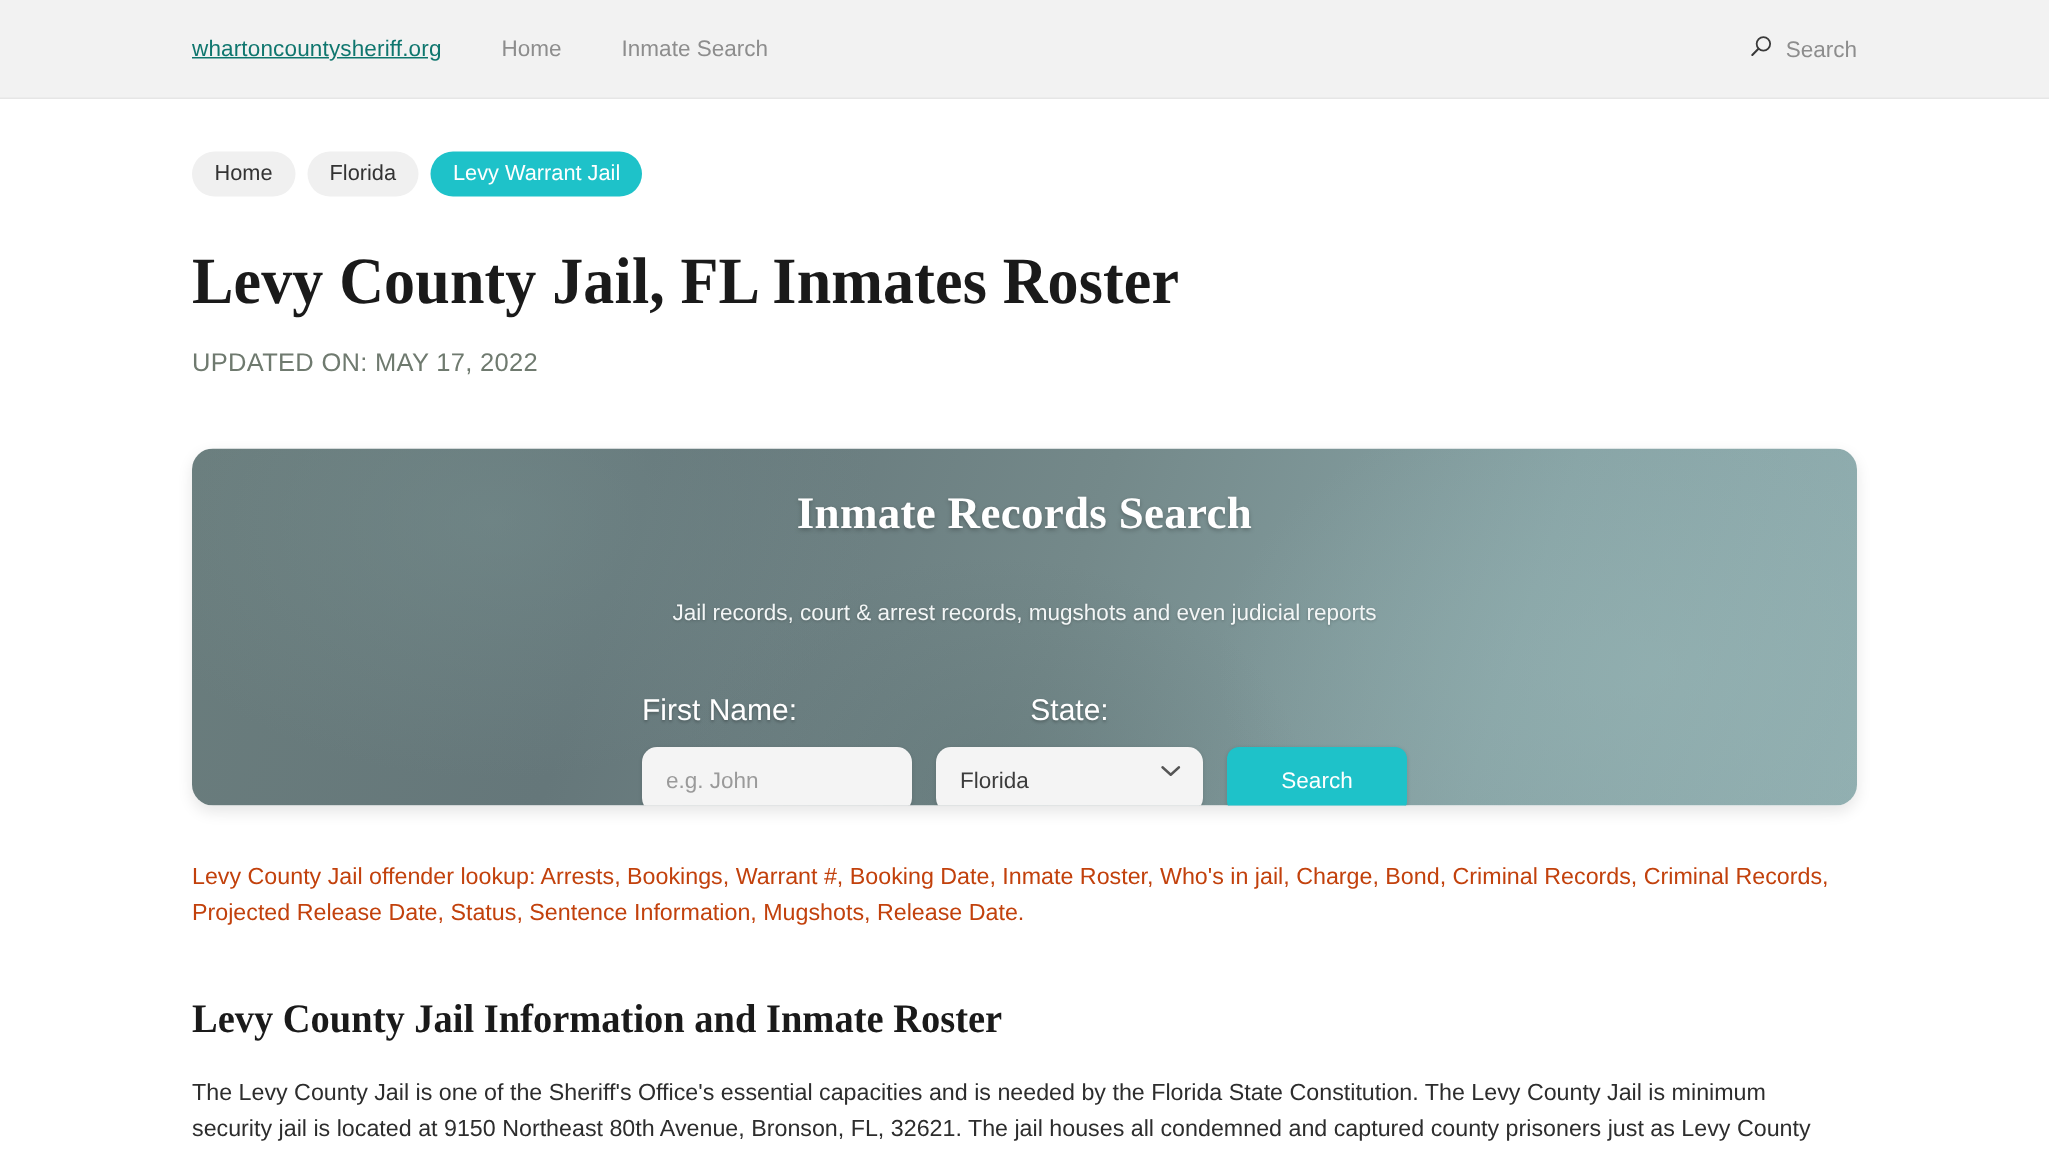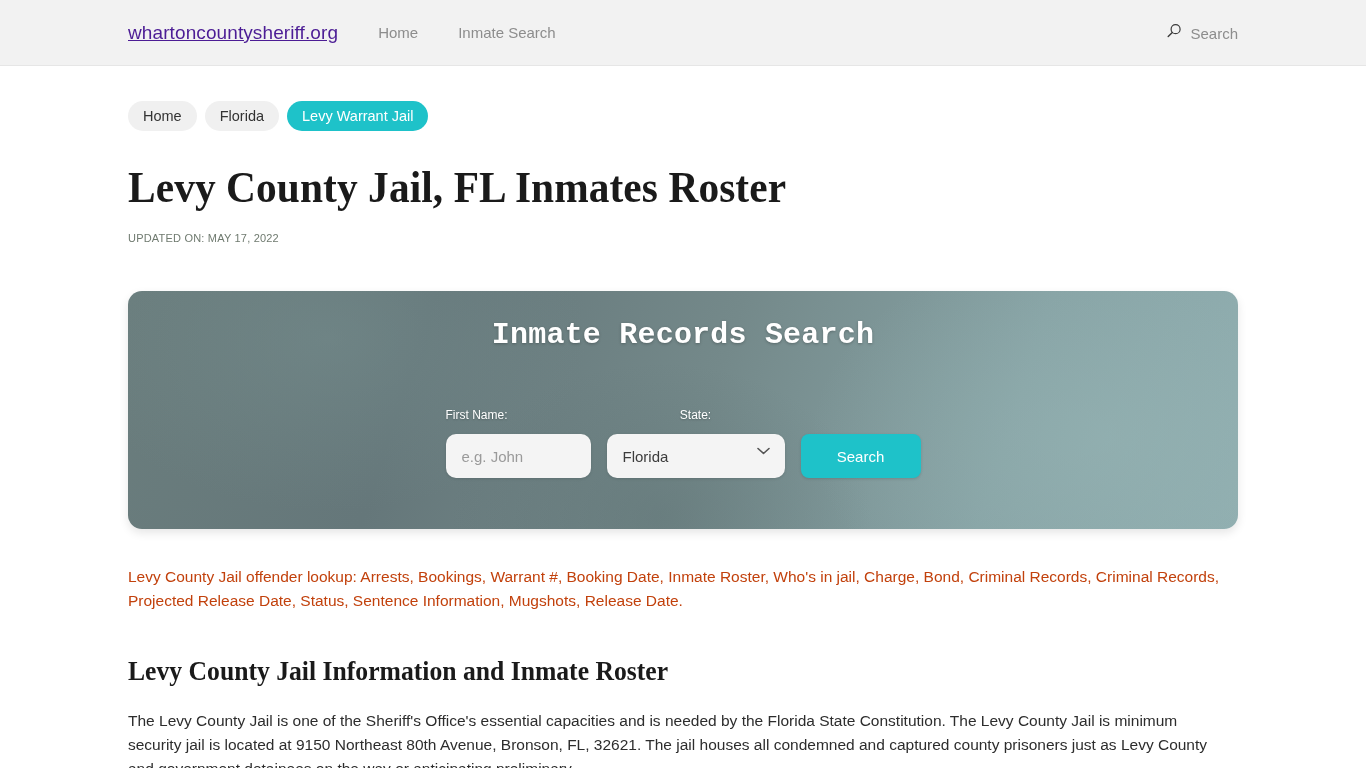--- a/index.html
+++ b/index.html
@@ -17,22 +17,22 @@
   .site-header {
     height: 66px;
     background: #f2f2f2;
     border-bottom: 1px solid #e6e6e6;
     display: flex;
     align-items: center;
     padding: 0 128px;
     position: relative;
   }
   .brand {
-    font-size: 19px;
-    color: #4c1d95;
+    font-size: 15px;
+    color: #0f766e;
     letter-spacing: .1px;
     white-space: nowrap;
     text-align: center;
   }
   .nav-links {
     display: flex;
     align-items: center;
     margin-left: 40px;
     gap: 40px;
   }
@@ -93,21 +93,21 @@
     font-size: 44px;
     line-height: 1.12;
     color: #1a1a1a;
     margin: 32px 0 0 0;
     transform: scaleX(0.94);
     transform-origin: left center;
     letter-spacing: .1px;
   }
   .updated-on {
     margin-top: 20px;
-    font-size: 11px;
+    font-size: 17px;
     letter-spacing: .2px;
     color: #6f7a6f;
   }
 
   
   .search-card {
     position: relative;
     margin-top: 47px;
     height: 238px;
     border-radius: 14px;
@@ -121,21 +121,21 @@
   }
   .card-inner {
     position: relative;
     z-index: 2;
     height: 100%;
     display: flex;
     flex-direction: column;
     align-items: center;
   }
   .card-title {
-    font-family: Liberation Mono, monospace;
+    font-family: Liberation Serif, serif;
     font-weight: bold;
     font-size: 30px;
     color: #ffffff;
     margin-top: 27px;
     text-shadow: 0 1px 3px rgba(0,0,0,.25);
     letter-spacing: .2px;
   }
   .card-sub {
     font-size: 15px;
     color: #f3f6f6;
@@ -146,28 +146,28 @@
     display: flex;
     align-items: flex-end;
     gap: 16px;
     margin-top: 31px;
   }
   .field {
     display: flex;
     flex-direction: column;
   }
   .field-label {
-    font-size: 12px;
+    font-size: 20px;
     color: #ffffff;
     margin-bottom: 12px;
     text-shadow: 0 1px 2px rgba(0,0,0,.25);
   }
   .text-input,
   .select-input {
-    width: 145px;
+    width: 180px;
     height: 44px;
     border: none;
     border-radius: 10px;
     background: #f4f4f4;
     padding: 0 16px;
     font-family: "Liberation Sans", sans-serif;
     font-size: 15px;
     color: #3c3c3c;
     outline: none;
     box-shadow: 0 1px 3px rgba(0,0,0,.12);
@@ -253,20 +253,21 @@
     <a class="crumb" href="#">Florida</a>
     <a class="crumb active" href="#">Levy Warrant Jail</a>
   </nav>
 
   <h1 class="page-title">Levy County Jail, FL Inmates Roster</h1>
   <div class="updated-on">UPDATED ON: MAY 17, 2022</div>
 
   <section class="search-card">
     <div class="card-inner">
       <h2 class="card-title">Inmate Records Search</h2>
+      <p class="card-sub">Jail records, court &amp; arrest records, mugshots and even judicial reports</p>
 
       <form class="form-row">
         <div class="field">
           <label class="field-label">First Name:</label>
           <input class="text-input" type="text" placeholder="e.g. John" style="">
         </div>
 
 
         <div class="field select-wrap">
           <label class="field-label">State:</label>

